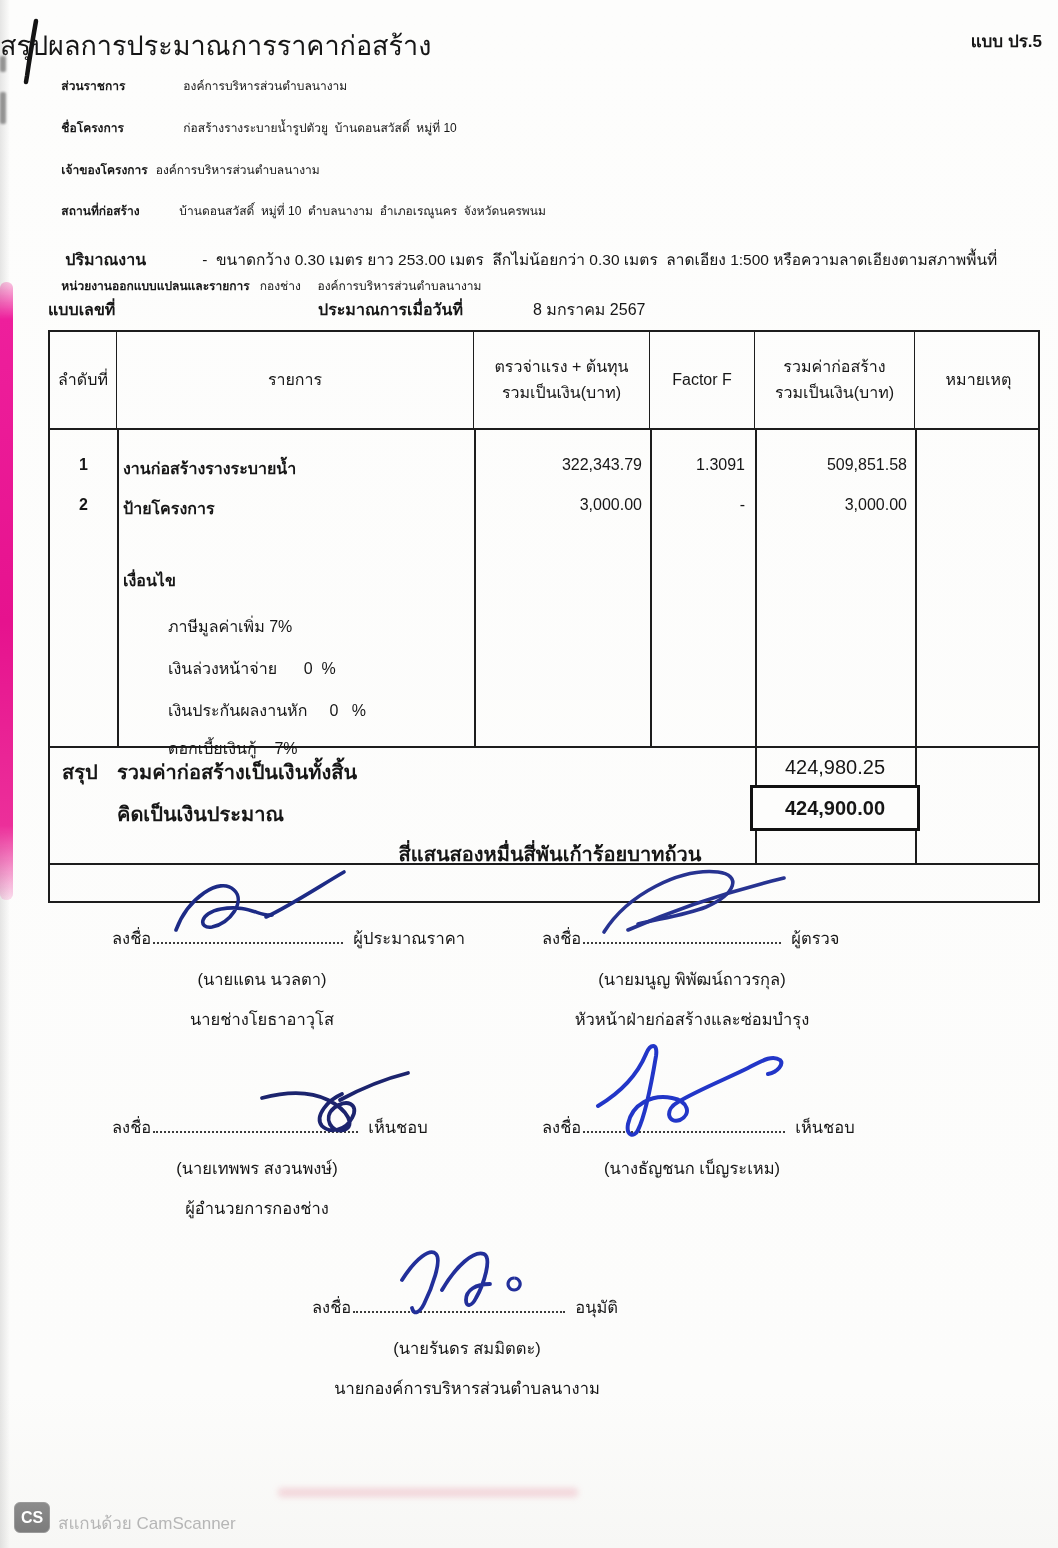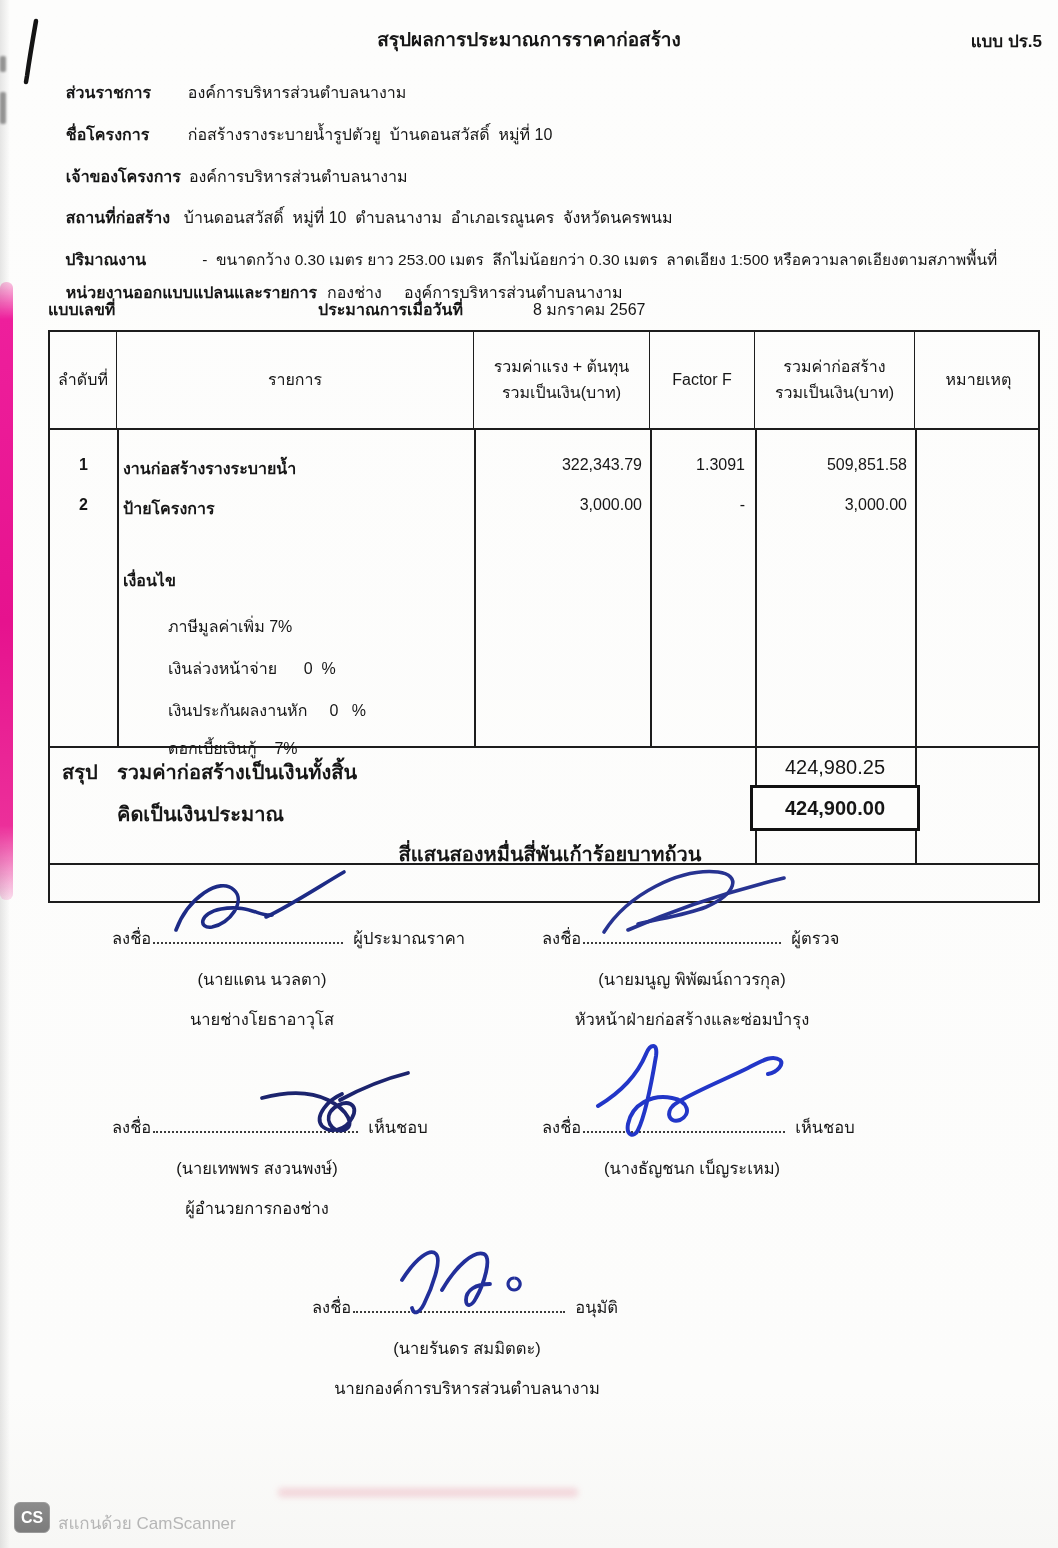--- a/index.html
+++ b/index.html
@@ -16,26 +16,26 @@
   .edge-smudge { position:absolute; left:0; width:6px; background:rgba(40,40,40,.45);
     filter:blur(1px); border-radius:2px; }
   .pink-streak { position:absolute; left:0; top:282px; width:13px; height:618px;
     border-radius:6px; filter:blur(.4px);
     background:linear-gradient(180deg, rgba(236,30,142,.25) 0%, #ee1f9c 6%, #e6128e 55%, #ec2f9a 88%, rgba(236,47,154,.15) 100%); }
   .pink-smudge { position:absolute; left:278px; top:1488px; width:300px; height:9px;
     background:rgba(225,90,120,.22); filter:blur(3px); border-radius:4px; }
   .pen-mark { position:absolute; left:22px; top:18px; }
 
   
-  .title { position:absolute; top:24px; left:0; width:1058px; text-align:center;
-    font-size:19px; font-weight:bold; }
+  .title { position:absolute; top:24px; left:0; width:1058px; 
+    font-size:27px; font-weight:normal; }
   .form-code { position:absolute; top:27px; right:16px; font-size:17px; font-weight:bold; }
 
   
-  .field { position:absolute; left:48px; font-size:16px; white-space:pre; }
+  .field { position:absolute; left:48px; font-size:12px; white-space:pre; }
   .field .lbl { font-weight:bold; display:inline-block; }
   .f0 { top:62px; }  .f0 .lbl { min-width:122px; }
   .f1 { top:104px; } .f1 .lbl { min-width:122px; }
   .f2 { top:146px; } .f2 .lbl { margin-right:8px; }
   .f3 { top:187px; } .f3 .lbl { min-width:118px; }
   .f4 { top:229px; font-size:15.5px; } .f4 .lbl { min-width:137px; font-size:16px; }
   .f5 { top:262px; } .f5 .lbl { margin-right:10px; }
   .date-row { position:absolute; top:297px; left:0; font-size:16px; }
   .date-row .dl1 { position:absolute; left:48px; font-weight:bold; white-space:nowrap; }
   .date-row .dl2 { position:absolute; left:318px; font-weight:bold; white-space:nowrap; }
@@ -134,21 +134,21 @@
     <span class="dl1">แบบเลขที่</span>
     <span class="dl2">ประมาณการเมื่อวันที่</span>
     <span class="dv">8 มกราคม 2567</span>
   </div>
 
   <div class="tbl">
     <div class="thead">
       <div class="th">ลำดับที่</div>
       <div class="th">รายการ</div>
       <div class="th">
-        <span>รวมค่าแรง + ต้นทุน</span>
+        <span>ตรวจ่าแรง + ต้นทุน</span>
         <span>รวมเป็นเงิน(บาท)</span>
       </div>
       <div class="th">Factor  F</div>
       <div class="th">
         <span>รวมค่าก่อสร้าง</span>
         <span>รวมเป็นเงิน(บาท)</span>
       </div>
       <div class="th">หมายเหตุ</div>
     </div>
 

